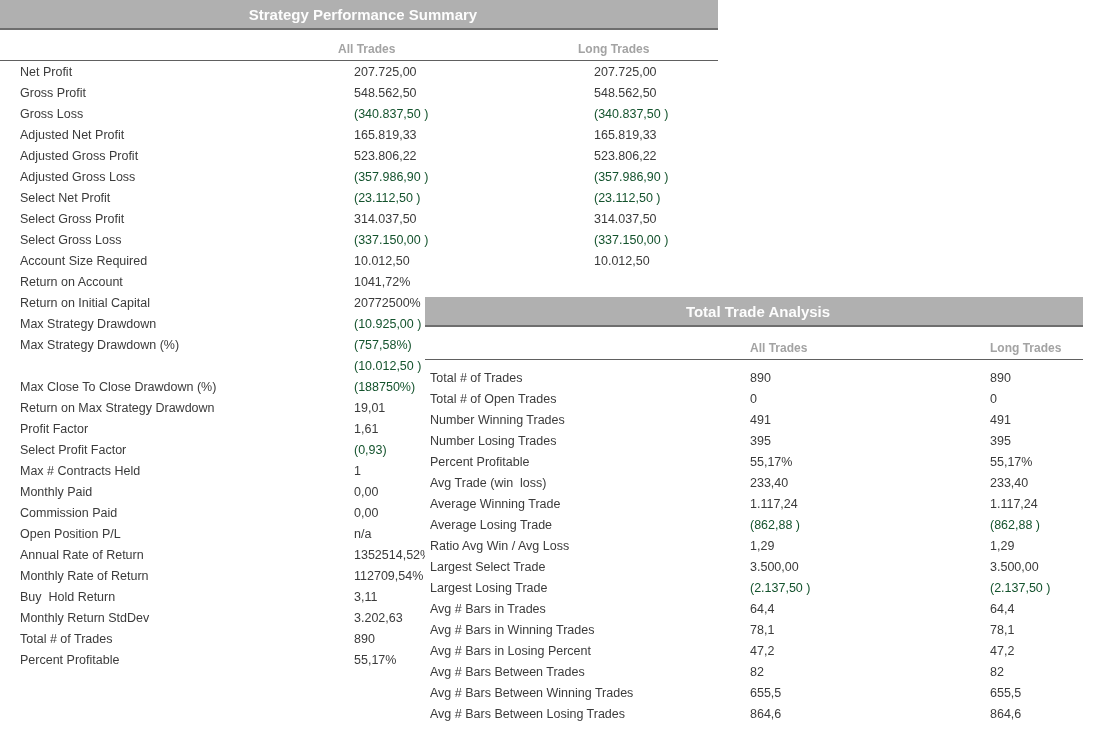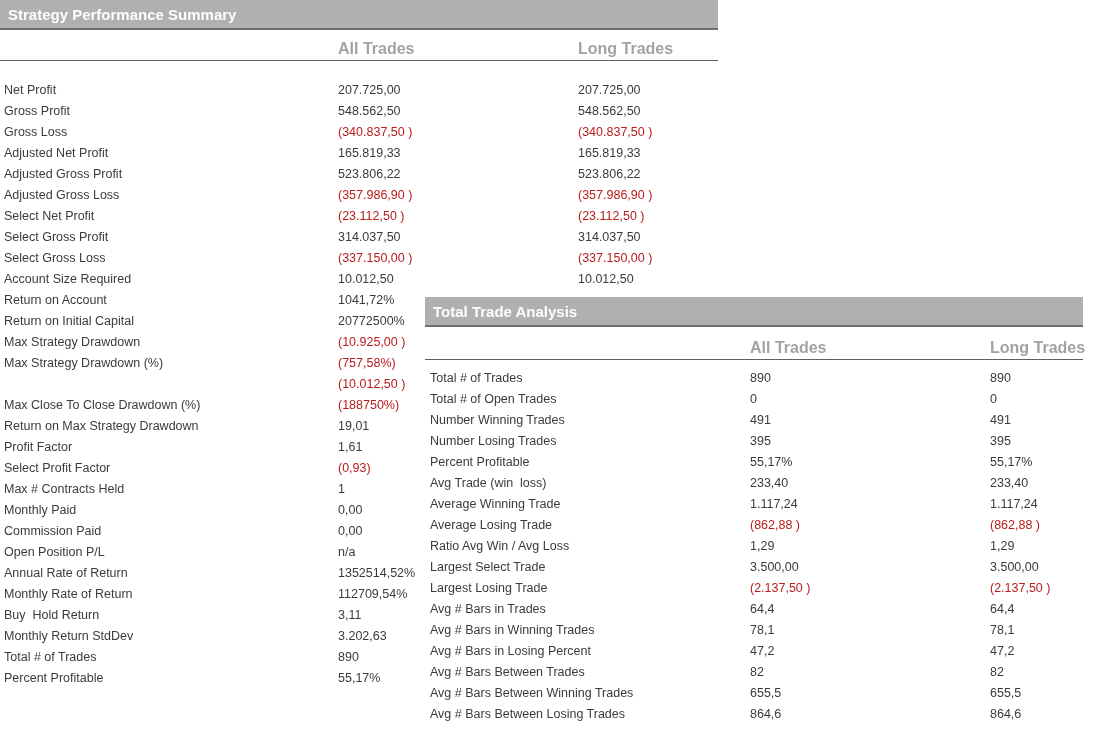--- a/index.html
+++ b/index.html
@@ -5,70 +5,70 @@
   * { margin:0; padding:0; box-sizing:border-box; }
   html,body { background:#ffffff; }
   .stage {
     position:relative;
     width:1108px; height:743px;
     background:#ffffff;
     overflow:hidden;
     font-family:"Liberation Sans", sans-serif;
     color:#3b3b3b;
   }
-  .panel { position:absolute; }
+  .panel { position:absolute;text-align:center; }
   #panel-summary { left:0; top:2; width:718px; height:740px; }
   #panel-total   { left:425px; top:296px; width:658px; height:458px; background:#ffffff; }
 
   .titlebar {
     height:30px;
     background:#b0b0b0;
     border-bottom:2px solid #6e6e6e;
     color:#fdfdfd;
     font-weight:bold;
     font-size:15px;
     line-height:30px;
     padding-left:8px;
   }
   #panel-total .titlebar { margin-top:1px; }
 
   .colhead {
     position:absolute;
     font-weight:bold;
-    font-size:16px;
+    font-size:12px;
     line-height:16px;
     color:#a3a3a3;
     white-space:pre;
   }
   #panel-summary .colhead { top:41px; }
   #panel-total   .colhead { top:44px; }
 
   .headrule {
     position:absolute;
     left:0; right:0;
     height:1px;
     background:#606060;
   }
   #panel-summary .headrule { top:60px; }
   #panel-total   .headrule { top:63px; }
 
   .rows { position:absolute; left:0; right:0; }
-  #panel-summary .rows { top:80px; }
+  #panel-summary .rows { top:62px;padding-left:16px; }
   #panel-total   .rows { top:72px; }
 
   .row { position:relative; height:21px; }
   .cell {
     position:absolute;
     top:0;
     font-size:12.5px;
     line-height:21px;
     white-space:pre;
     color:#3b3b3b;
   }
-  .cell.neg { color:#b91c1c; }
+  .cell.neg { color:#14532d; }
 
   #panel-summary .cell-label { left:4px; }
   #panel-summary .col-all    { left:338px; }
   #panel-summary .col-long   { left:578px; }
   #panel-total   .cell-label { left:5px; }
   #panel-total   .col-all    { left:325px; }
   #panel-total   .col-long   { left:565px; }
 </style>
 </head>
 <body>

